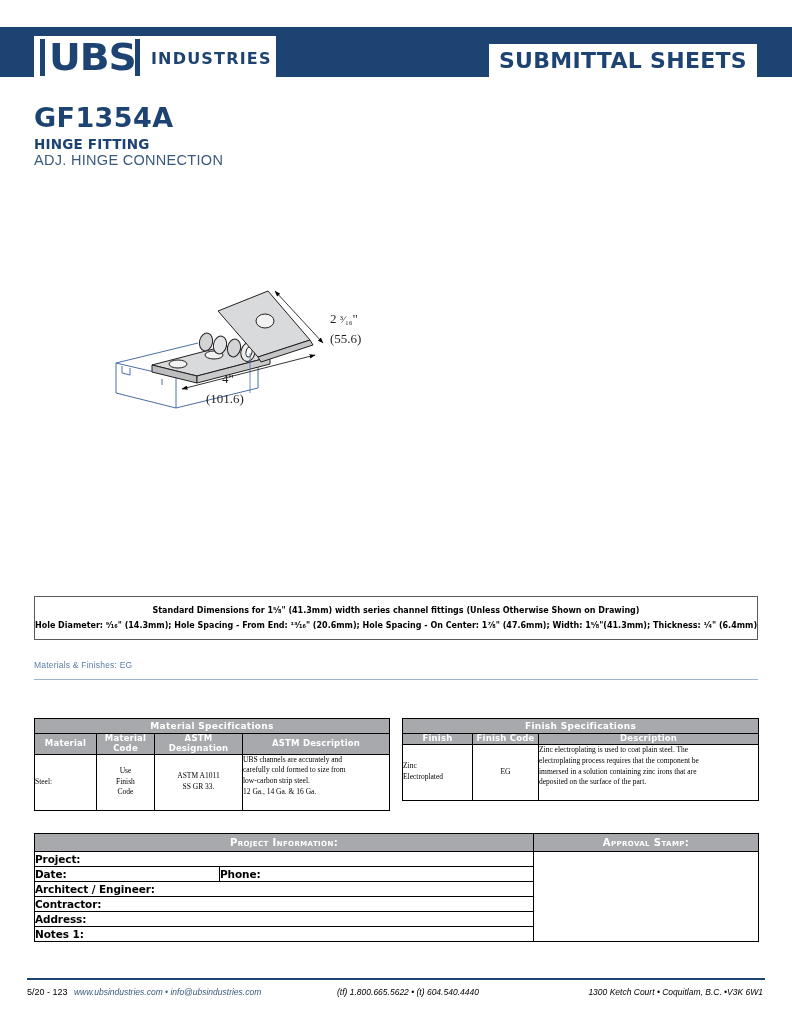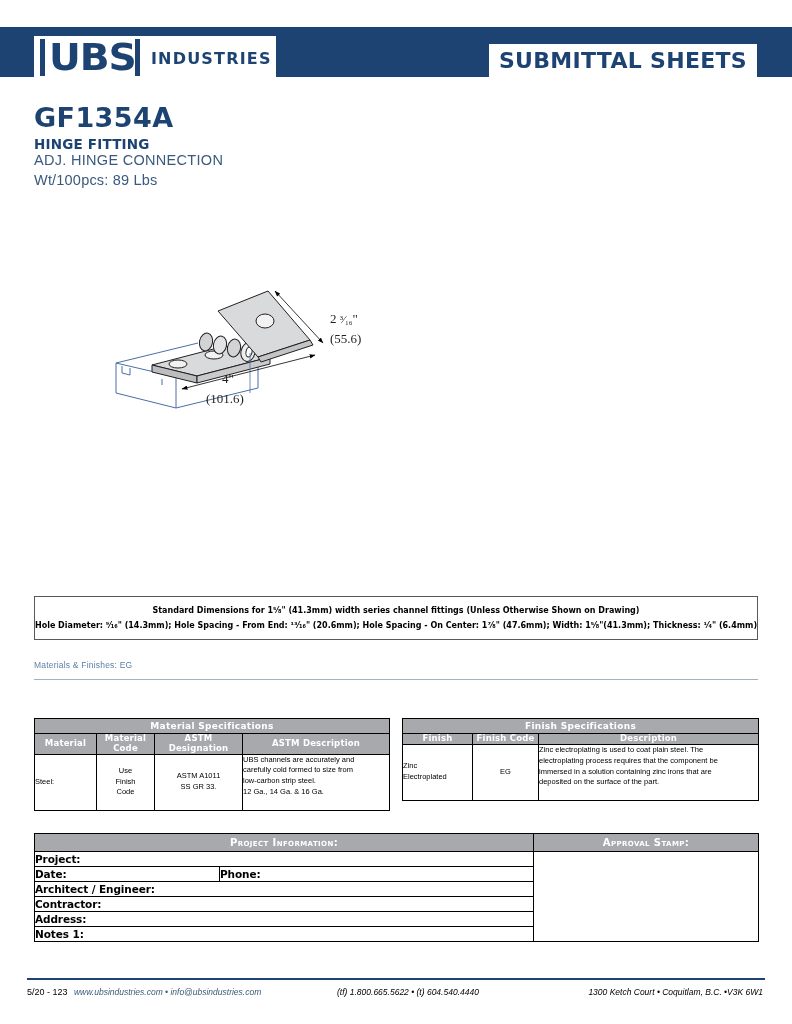--- a/index.html
+++ b/index.html
@@ -214,21 +214,21 @@
     color: #ffffff;
     font-family: "DejaVu Sans", sans-serif;
     font-weight: bold;
     font-size: 8.5px;
     text-align: center;
     line-height: 1.15;
     padding: 3px 1px;
     letter-spacing: 0.2px;
   }
   .spec-cell {
-    font-family: Liberation Sans, sans-serif;
+    font-family: Liberation Serif, serif;
     font-size: 7.5px;
     color: #000000;
     padding: 4px 5px;
     line-height: 1.45;
     vertical-align: middle;
   }
   .spec-cell.center { text-align: center; }
   .spec-cell.left { text-align: left; }
   .spec-cell.top { vertical-align: top; }
 
@@ -340,21 +340,20 @@
 </div>
 
 <div class="submittal-block">
   <span class="submittal-text">SUBMITTAL SHEETS</span>
 </div>
 
 <div class="title-block">
   <div class="part-number">GF1354A</div>
   <div class="part-type">HINGE FITTING</div>
   <div class="part-desc">ADJ. HINGE CONNECTION</div>
-  <div class="part-weight">Wt/100pcs:  89 Lbs</div>
 </div>
 
 <div class="drawing-area">
   <svg width="280" height="145" viewBox="0 0 280 145">
     <defs>
       <marker id="arrow" markerWidth="7" markerHeight="7" refX="6" refY="2.4" orient="auto">
         <path d="M0,0 L6.5,2.4 L0,4.8 z" fill="#000"></path>
       </marker>
       <marker id="arrowr" markerWidth="7" markerHeight="7" refX="0.5" refY="2.4" orient="auto">
         <path d="M6.5,0 L0,2.4 L6.5,4.8 z" fill="#000"></path>

